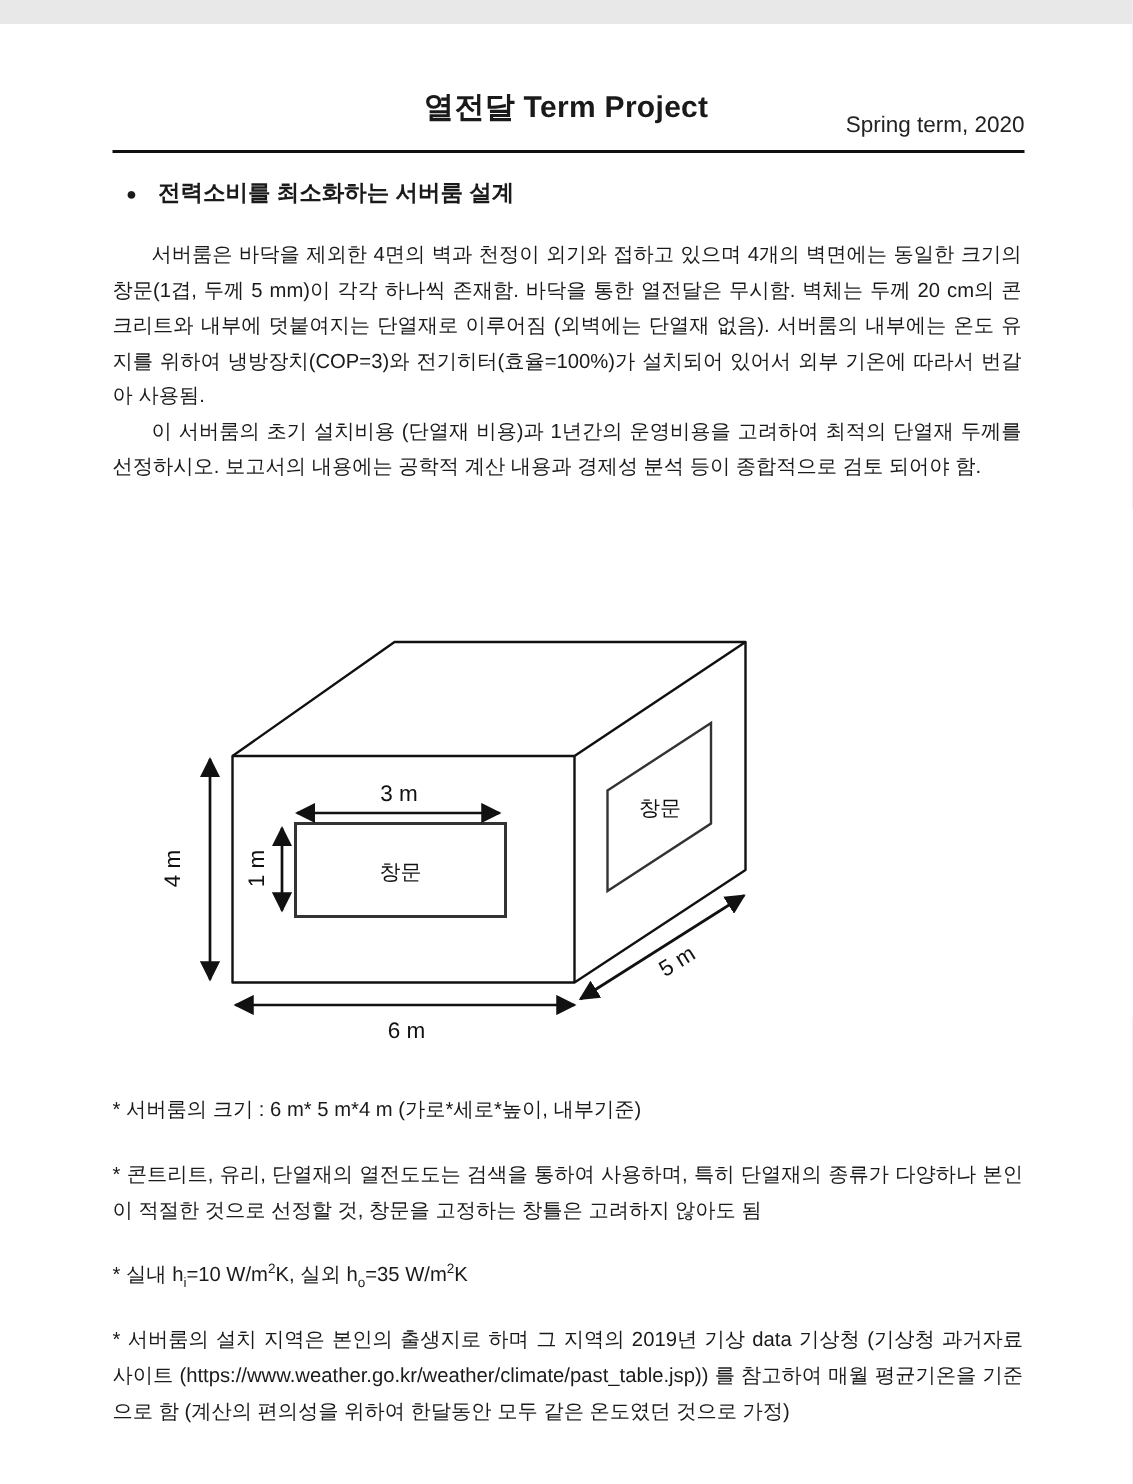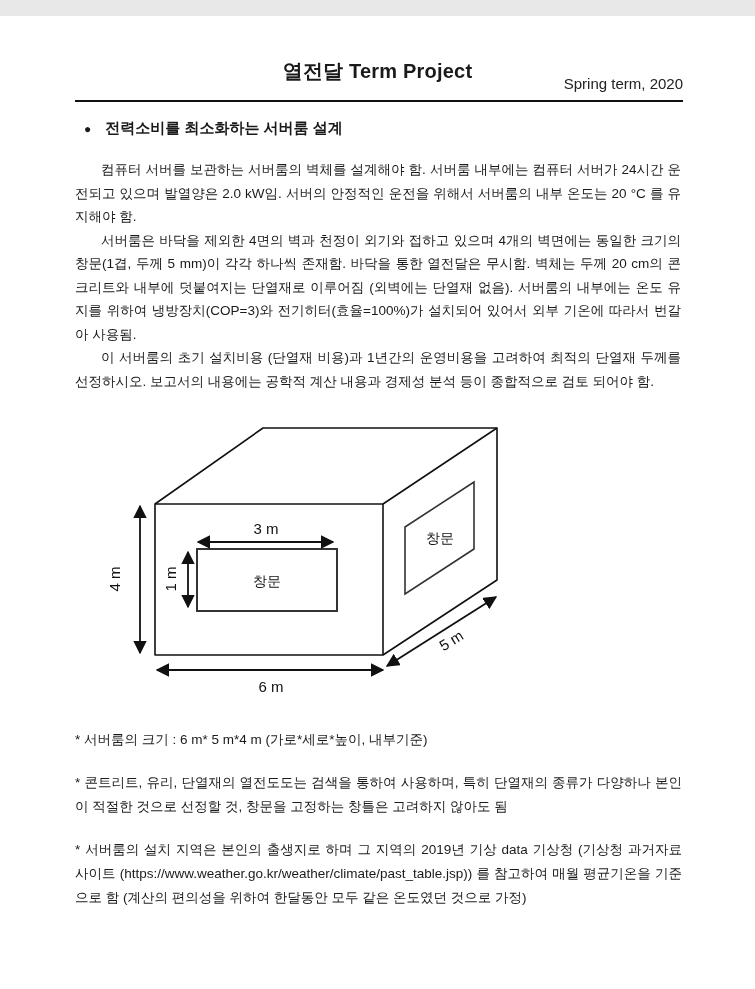--- a/index.html
+++ b/index.html
@@ -61,21 +61,20 @@
   <div class="doc-title">열전달 Term Project</div>
   <div class="doc-term">Spring term, 2020</div>
   <div class="rule"></div>
 
   <div class="section-heading">
     <span class="bullet">●</span>
     <span>전력소비를 최소화하는 서버룸 설계</span>
   </div>
 
   <div class="body-text">
-    <p>컴퓨터 서버를 보관하는 서버룸의 벽체를 설계해야 함. 서버룸 내부에는 컴퓨터 서버가 24시간 운전되고 있으며 발열양은 2.0 kW임. 서버의 안정적인 운전을 위해서 서버룸의 내부 온도는 20 °C 를 유지해야 함.</p>
     <p>서버룸은 바닥을 제외한 4면의 벽과 천정이 외기와 접하고 있으며 4개의 벽면에는 동일한 크기의 창문(1겹, 두께 5 mm)이 각각 하나씩 존재함. 바닥을 통한 열전달은 무시함. 벽체는 두께 20 cm의 콘크리트와 내부에 덧붙여지는 단열재로 이루어짐 (외벽에는 단열재 없음). 서버룸의 내부에는 온도 유지를 위하여 냉방장치(COP=3)와 전기히터(효율=100%)가 설치되어 있어서 외부 기온에 따라서 번갈아 사용됨.</p>
     <p>이 서버룸의 초기 설치비용 (단열재 비용)과 1년간의 운영비용을 고려하여 최적의 단열재 두께를 선정하시오. 보고서의 내용에는 공학적 계산 내용과 경제성 분석 등이 종합적으로 검토 되어야 함.</p>
   </div>
 
   <div class="diagram">
     <svg width="430" height="290" viewBox="0 0 430 290">
       <defs>
         <marker id="arr" viewBox="0 0 10 10" refX="9" refY="5" markerWidth="7.5" markerHeight="7.5" orient="auto-start-reverse">
           <path d="M0,0 L10,5 L0,10 z" fill="#111"></path>
         </marker>
@@ -105,16 +104,17 @@
       <text x="181" y="271" text-anchor="middle">6 m</text>
 
       <line x1="297" y1="245" x2="406" y2="176" stroke="#111" stroke-width="1.8" marker-start="url(#arr)" marker-end="url(#arr)"></line>
       <text transform="translate(364,224) rotate(-32)" text-anchor="middle">5 m</text>
     </svg>
   </div>
 
   <div class="notes">
     <p><span>* 서버룸의 크기 : 6 m* 5 m*4 m (가로*세로*높이, 내부기준)</span></p>
     <p><span>* 콘트리트, 유리, 단열재의 열전도도는 검색을 통하여 사용하며, 특히 단열재의 종류가 다양하나 본인이 적절한 것으로 선정할 것, 창문을 고정하는 창틀은 고려하지 않아도 됨</span></p>
+    <p><span>* 실내 h</span><sub>i</sub><span>=10 W/m</span><sup>2</sup><span>K, 실외 h</span><sub>o</sub><span>=35 W/m</span><sup>2</sup><span>K</span></p>
     <p><span>* 서버룸의 설치 지역은 본인의 출생지로 하며 그 지역의 2019년 기상 data 기상청 (기상청 과거자료 사이트 (https://www.weather.go.kr/weather/climate/past_table.jsp)) 를 참고하여 </span><b>매월</b><span> 평균기온을 기준으로 함 (계산의 편의성을 위하여 한달동안 모두 같은 온도였던 것으로 가정)</span></p>
   </div>
 
 </div>
 
 </body></html>

